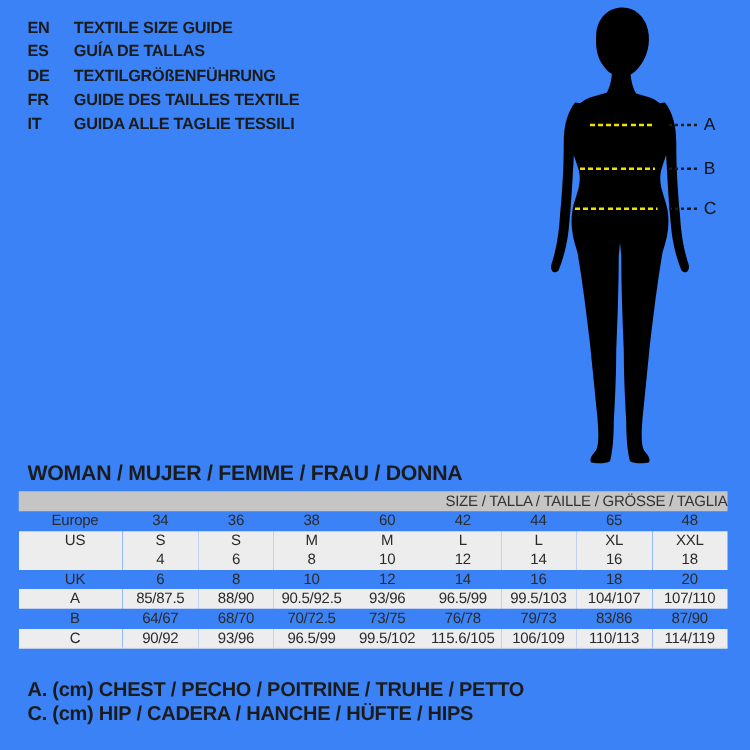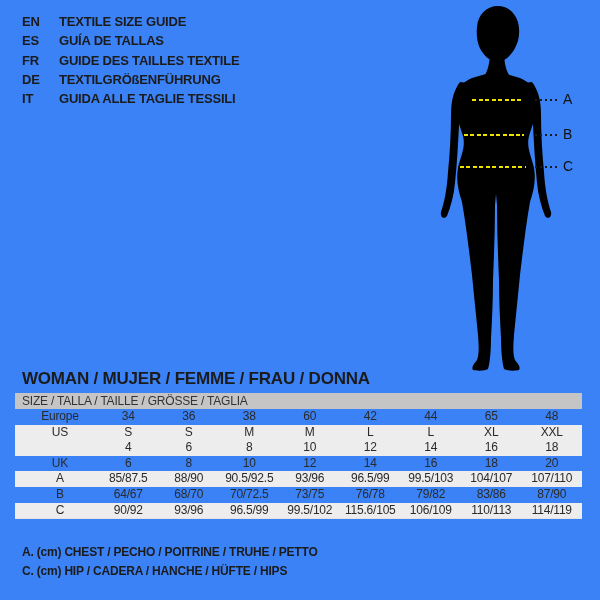--- a/index.html
+++ b/index.html
@@ -56,58 +56,58 @@
 
   
   .size-table {
     position:absolute; left:15px; top:393px; width:567px;
     border-collapse:collapse; table-layout:fixed;
     font-size:12px; color:#2a2a2a; letter-spacing:-0.2px;
   }
   .size-table col.c-label { width:83px; }
   .size-table thead th {
     background:var(--header-bg,#c5c5c5);
-    font-weight:400; text-align:left; padding:1px 0 1px 7px;
+    font-weight:400; text-align:right; padding:1px 0 1px 7px;
     height:16px; color:#333; font-size:12px;
   }
   .size-table tbody td, .size-table tbody th {
     height:15.6px; line-height:15.6px; font-weight:400;
     text-align:center; overflow:hidden; white-space:nowrap;
   }
   .size-table tbody th.row-label { text-align:center; padding-left:7px; }
   .size-table tbody tr.shaded { background:var(--stripe-bg,#ededed);margin-top:34px; }
   .size-table tbody tr:last-child { border-bottom:1px solid #e3e3e3; }
 
   
   .legend {
     position:absolute; left:22px; top:543px;
-    list-style:none; font-size:12px; font-weight:700;
+    list-style:none; font-size:16px; font-weight:700;
     letter-spacing:-0.2px; line-height:19.3px; color:#1b1b1b;
   }
 </style>
 </head>
 <body>
 
 <div class="canvas">
 
   <ul class="langs">
   <li>
     <span class="code">EN</span><span class="name">TEXTILE SIZE GUIDE</span>
   </li>
 
   <li>
     <span class="code">ES</span><span class="name">GUÍA DE TALLAS</span>
   </li>
 
   <li>
+    <span class="code">DE</span><span class="name">TEXTILGRÖßENFÜHRUNG</span>
+  </li>
+
+  <li>
     <span class="code">FR</span><span class="name">GUIDE DES TAILLES TEXTILE</span>
-  </li>
-
-  <li>
-    <span class="code">DE</span><span class="name">TEXTILGRÖßENFÜHRUNG</span>
   </li>
 
   <li>
     <span class="code">IT</span><span class="name">GUIDA ALLE TAGLIE TESSILI</span>
   </li>
 </ul>
 
   <div class="figure-wrap">
     <svg width="170" height="375" viewBox="0 0 170 375" aria-hidden="true">
       <g fill="#000000">
@@ -257,21 +257,21 @@
     <td>107/110</td>
   </tr>
 
   <tr>
     <th class="row-label">B</th>
     <td>64/67</td>
     <td>68/70</td>
     <td>70/72.5</td>
     <td>73/75</td>
     <td>76/78</td>
-    <td>79/82</td>
+    <td>79/73</td>
     <td>83/86</td>
     <td>87/90</td>
   </tr>
 
   <tr class="shaded">
     <th class="row-label">C</th>
     <td>90/92</td>
     <td>93/96</td>
     <td>96.5/99</td>
     <td>99.5/102</td>

